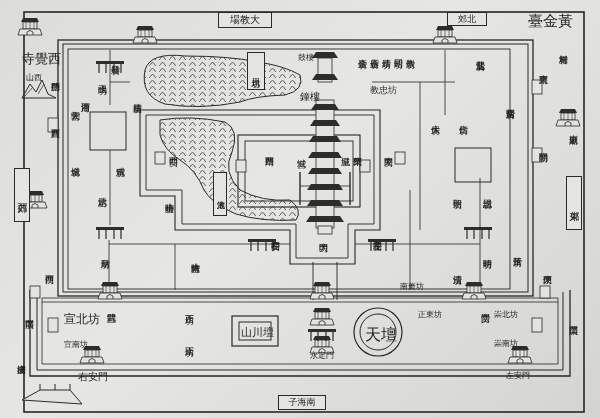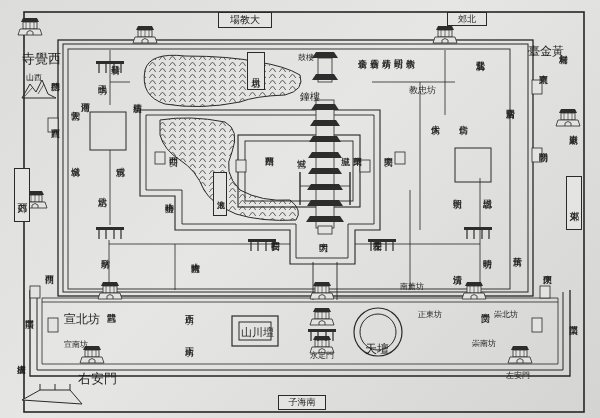--- a/index.html
+++ b/index.html
@@ -143,40 +143,40 @@
   <path d="M25 96 L32 88 M38 94 L44 84" stroke="#2a2a2a" stroke-width="0.7"></path>
 
   <path d="M22 400 L40 390 L70 390 L82 404 Z" fill="#e3e3e1" stroke="#2a2a2a" stroke-width="1"></path>
   <line x1="40" y1="390" x2="40" y2="384" stroke="#2a2a2a"></line>
       <line x1="55" y1="390" x2="55" y2="384" stroke="#2a2a2a"></line>
       <line x1="70" y1="390" x2="70" y2="384" stroke="#2a2a2a"></line>
 </svg>
 
 <div class="box" style="left:218px;top:12px;width:52px;height:14px;font-size:10px;line-height:14px;">場教大</div>
 <div class="box" style="left:447px;top:12px;width:38px;height:12px;font-size:9px;line-height:12px;">郊北</div>
-<div class="hlbl" style="left:528px;top:12px;font-size:12px;margin-top:31px;">臺金黃</div>
+<div class="hlbl" style="left:528px;top:12px;font-size:15px;">臺金黃</div>
 <div class="box boxv" style="left:14px;top:168px;width:14px;height:52px;font-size:10px;line-height:14px;">西郊</div>
 <div class="box boxv" style="left:566px;top:176px;width:14px;height:52px;font-size:10px;line-height:14px;">東郊</div>
 <div class="box" style="left:278px;top:395px;width:46px;height:13px;font-size:9px;line-height:13px;">子海南</div>
 
 <div class="hlbl" style="left:22px;top:50px;font-size:13px;">寺覺西</div>
 <div class="hlbl" style="left:26px;top:72px;font-size:8px;">山西</div>
 <div class="lbl" style="left:558px;top:48px;">舞村場</div>
 <div class="lbl" style="left:568px;top:128px;">東嶽廟</div>
 <div class="lbl" style="left:16px;top:358px;">盧溝橋</div>
 
 <div class="lbl" style="left:50px;top:75px;">德勝門</div>
 <div class="lbl" style="left:50px;top:122px;">西直門</div>
 <div class="lbl" style="left:538px;top:68px;">東直門</div>
 <div class="lbl" style="left:538px;top:146px;">朝陽門</div>
 <div class="lbl" style="left:106px;top:306px;">宣武門</div>
 <div class="lbl" style="left:480px;top:306px;">崇文門</div>
 <div class="lbl" style="left:318px;top:236px;">大明門</div>
 <div class="hlbl" style="left:310px;top:350px;font-size:8px;">永定門</div>
-<div class="hlbl" style="left:78px;top:370px;font-size:13px;">右安門</div>
+<div class="hlbl" style="left:78px;top:370px;font-size:10px;">右安門</div>
 <div class="hlbl" style="left:506px;top:370px;font-size:8px;">左安門</div>
 <div class="lbl" style="left:568px;top:318px;">廣渠門</div>
 <div class="lbl" style="left:24px;top:312px;">廣寧門</div>
 <div class="lbl" style="left:44px;top:268px;">西便門</div>
 <div class="lbl" style="left:542px;top:268px;">東便門</div>
 <div class="lbl" style="left:168px;top:150px;">西安門</div>
 <div class="lbl" style="left:383px;top:150px;">東安門</div>
 <div class="lbl" style="left:264px;top:150px;">西華門</div>
 <div class="lbl" style="left:352px;top:150px;">東華門</div>
 <div class="lbl" style="left:270px;top:234px;">長安右門</div>
@@ -199,35 +199,35 @@
 <div class="lbl" style="left:97px;top:190px;">武定坊</div>
 <div class="lbl" style="left:164px;top:196px;">小時雍坊</div>
 <div class="lbl" style="left:100px;top:252px;">阜財坊</div>
 <div class="lbl" style="left:190px;top:256px;">大時雍坊</div>
 
 <div class="lbl" style="left:357px;top:52px;">金臺坊</div>
 <div class="lbl" style="left:369px;top:52px;">靈春坊</div>
 <div class="lbl" style="left:381px;top:52px;">靖恭坊</div>
 <div class="lbl" style="left:393px;top:52px;">昭回坊</div>
 <div class="lbl" style="left:405px;top:52px;">崇教坊</div>
-<div class="hlbl" style="left:370px;top:84px;font-size:9px;margin-left:39px;">教忠坊</div>
+<div class="hlbl" style="left:370px;top:84px;font-size:9px;">教忠坊</div>
 <div class="lbl" style="left:475px;top:54px;">北居賢坊</div>
 <div class="lbl" style="left:505px;top:102px;">南居賢坊</div>
 <div class="lbl" style="left:430px;top:118px;">保大坊</div>
 <div class="lbl" style="left:458px;top:118px;">仁壽坊</div>
 <div class="lbl" style="left:452px;top:192px;">明照坊</div>
 <div class="lbl" style="left:482px;top:192px;">思誠坊</div>
 <div class="lbl" style="left:512px;top:250px;">黃華坊</div>
 <div class="lbl" style="left:482px;top:252px;">明時坊</div>
 <div class="lbl" style="left:452px;top:268px;">澄清坊</div>
 <div class="hlbl" style="left:400px;top:281px;font-size:8px;">南薰坊</div>
 
 <div class="hlbl" style="left:64px;top:311px;font-size:12px;">宣北坊</div>
 <div class="hlbl" style="left:64px;top:339px;font-size:8px;">宣南坊</div>
 <div class="lbl" style="left:184px;top:308px;">正西坊</div>
 <div class="lbl" style="left:184px;top:340px;">正南坊</div>
 <div class="hlbl" style="left:418px;top:309px;font-size:8px;">正東坊</div>
 <div class="hlbl" style="left:494px;top:309px;font-size:8px;">崇北坊</div>
-<div class="hlbl" style="left:472px;top:338px;font-size:8px;">崇南坊</div>
+<div class="hlbl" style="left:494px;top:338px;font-size:8px;">崇南坊</div>
 
 <div class="hlbl" style="left:241px;top:325px;font-size:11px;">山川壇</div>
-<div class="hlbl" style="left:365px;top:325px;font-size:12px;margin-top:16px;">天壇</div>
+<div class="hlbl" style="left:365px;top:325px;font-size:16px;">天壇</div>
 </div>
 
 </body></html>

